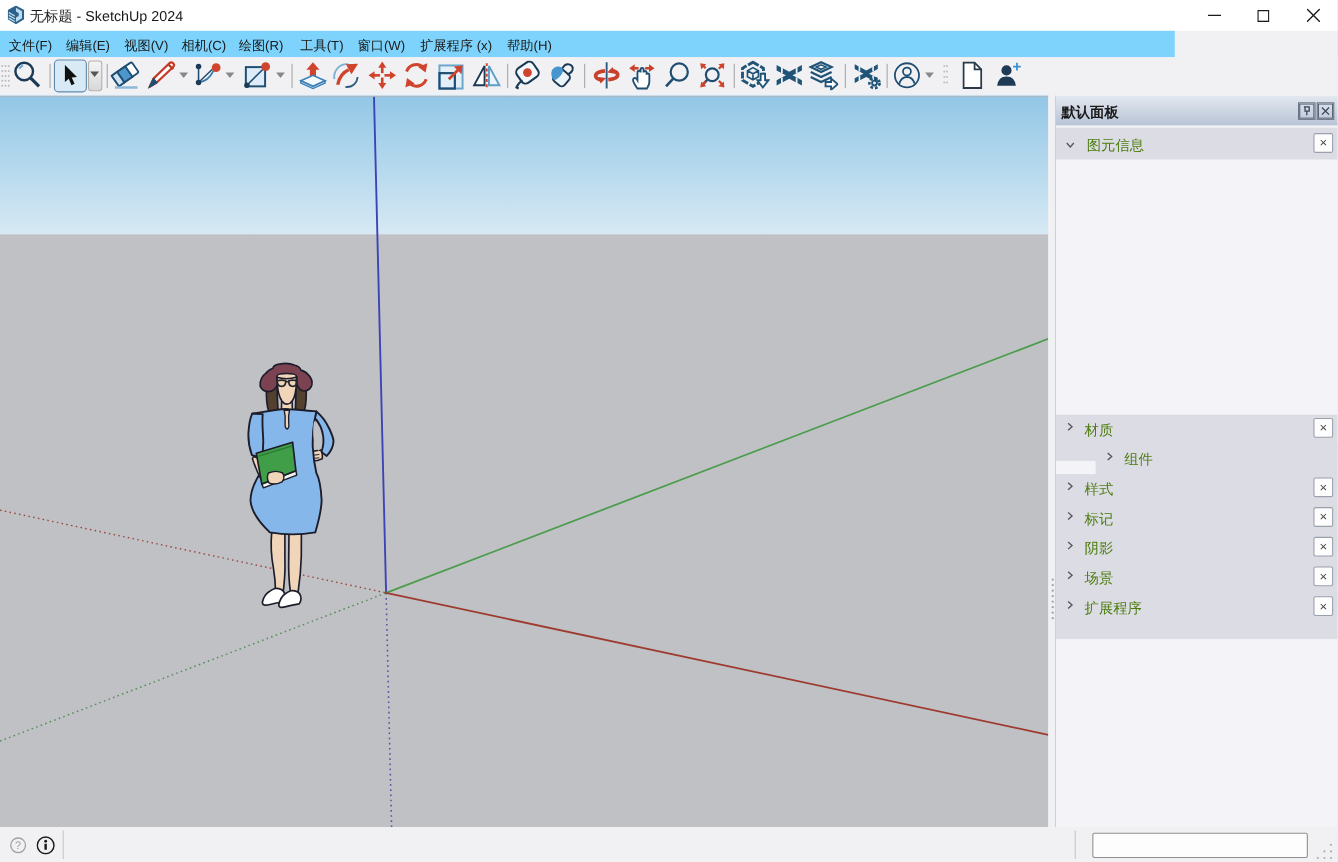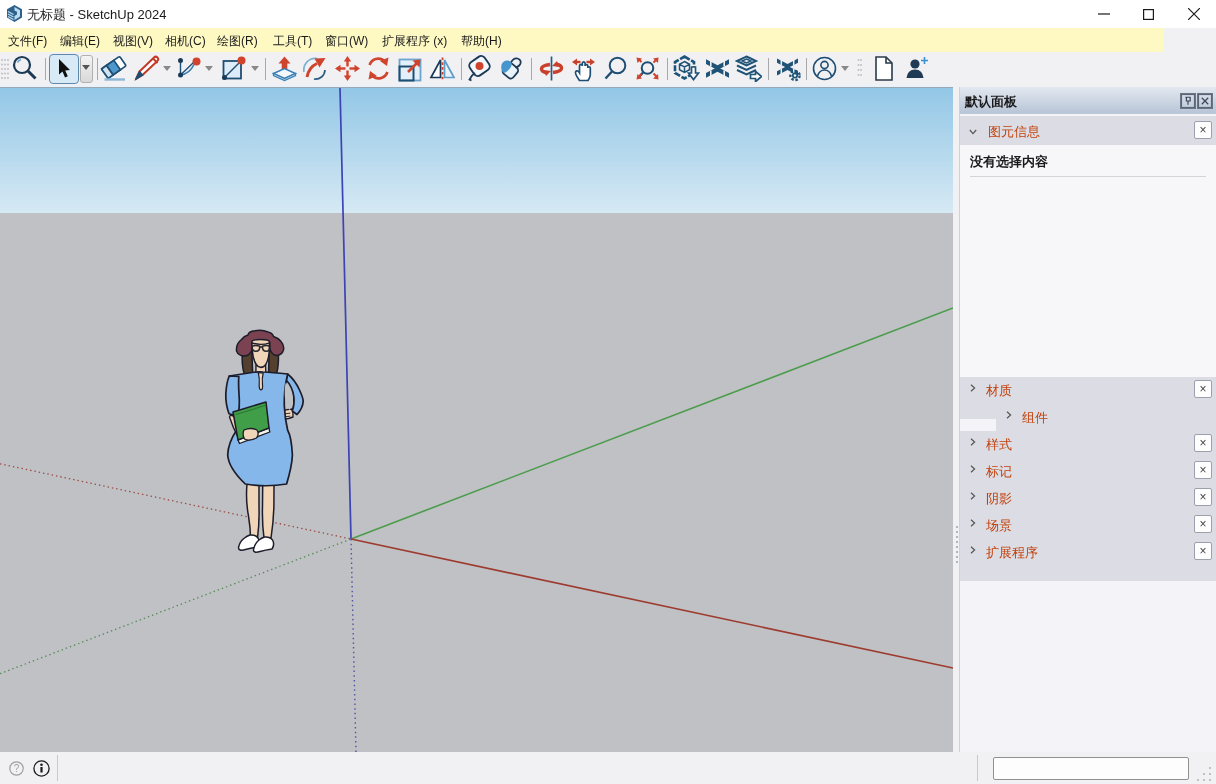--- a/index.html
+++ b/index.html
@@ -6,21 +6,21 @@
   html,body { width:1216px; height:784px; overflow:hidden; font-family:"Liberation Sans", sans-serif; }
   #app { position:relative; width:1216px; height:784px; background:#f1f1f4; }
   .abs { position:absolute; }
 
   
   #titlebar { left:0; top:0; width:1216px; height:28px; background:#ffffff;padding-left:28px; }
   #title-text { left:27px; top:6px; font-size:13px; color:#1a1a1a; }
   .winbtn { top:0; width:45px; height:28px; display:flex; align-items:center; justify-content:center; }
 
   
-  #menubar { left:0; top:28px; width:1164px; height:24px; background:#fef9c3; }
+  #menubar { left:0; top:28px; width:1068px; height:24px; background:#7dd3fc; }
   .menuitem { position:absolute; top:5px; font-size:12px; color:#1a1a1a; }
 
   
   #toolbar { left:0; top:52px; width:1216px; height:33px; background:#f1f1f4; }
   .sep { position:absolute; top:6px; width:1px; height:22px; background:#a8a8a8; }
   .tbico { position:absolute; top:3px; }
   .caret { position:absolute; top:14px; width:0; height:0; border-left:4px solid transparent; border-right:4px solid transparent; border-top:5px solid #888; }
 
   
   #strip { left:0; top:85px; width:953px; height:3px; background:#e9f2fb; border-bottom:1px solid #9aa7b1; }
@@ -29,21 +29,21 @@
   #viewport { left:0; top:88px; width:953px; height:664px; }
 
   
   #panel { left:960px; top:87px; width:256px; height:665px; background:#f4f4f8; }
   #panel-header { position:absolute; left:0; top:0; width:256px; height:27px;
      background:linear-gradient(#e3e8f0, #b7c4d6); }
   #panel-title { position:absolute; left:5px; top:6px; font-size:13px; font-weight:bold; color:#1a1a1a; }
   .phbtn { position:absolute; top:5px; width:16px; height:16px; border:1px solid #6b7585; background:transparent; }
   .sectionrow { position:absolute; left:0; width:256px; height:42px; background:#dcdde4; }
   .chev { position:absolute; left:9px; top:7px; width:8px; height:8px; }
-  .seclabel { position:absolute; left:26px; top:5px; font-size:13px; color:#c2410c;text-align:right; }
+  .seclabel { position:absolute; left:26px; top:5px; font-size:13px; color:#4d7c0f;text-align:right; }
   .xbtn { position:absolute; right:4px; top:3px; width:18px; height:18px; background:#fdfdfd; border:1px solid #9aa0ac; border-radius:2px; color:#444; font-size:12px; line-height:16px; text-align:center; }
 
   
   #statusbar { left:0; top:752px; width:1216px; height:32px; background:#f1f1f3; }
   #status-text { position:absolute; left:68px; top:9px; font-size:13px; color:#3c3c3c; }
   #measurebox { position:absolute; left:993px; top:5px; width:196px; height:23px; background:#fdfdfd; border:1px solid #909090; border-radius:2px; }
 </style>
 </head>
 <body>
 <div id="app">
@@ -424,24 +424,20 @@
         </svg>
     </div>
 
     <div class="sectionrow" style="top:29px; height:29px; background:#dcdde4;">
       <svg class="chev" style="top:12px;" width="11" height="8" viewBox="0 0 10 7">
           <path d="M1 1 L5 5.5 L9 1" fill="none" stroke="#555" stroke-width="1.5"></path>
         </svg>
       <span class="seclabel" style="left:28px; top:7px;">图元信息</span>
       <div class="xbtn" style="top:5px;">×</div>
     </div>
-    <div class="abs" style="left:0; top:58px; width:256px; height:232px; background:#f7f7fa;">
-      <div class="abs" style="left:10px; top:8px; font-size:13px; font-weight:bold; color:#1a1a1a;">没有选择内容</div>
-      <div class="abs" style="left:10px; top:31px; width:236px; height:1px; background:#d4d4da;"></div>
-    </div>
 
     <div id="sections">
       <div class="sectionrow" style="top:290px;">
           <svg class="chev" width="7" height="10" viewBox="0 0 7 10">
             <path d="M1 1 L5.5 5 L1 9" fill="none" stroke="#555" stroke-width="1.5"></path>
           </svg>
           <span class="seclabel">材质</span>
           <div class="xbtn">×</div>
         </div>
       <div class="sectionrow" style="top:317px;margin-left:36px;">

